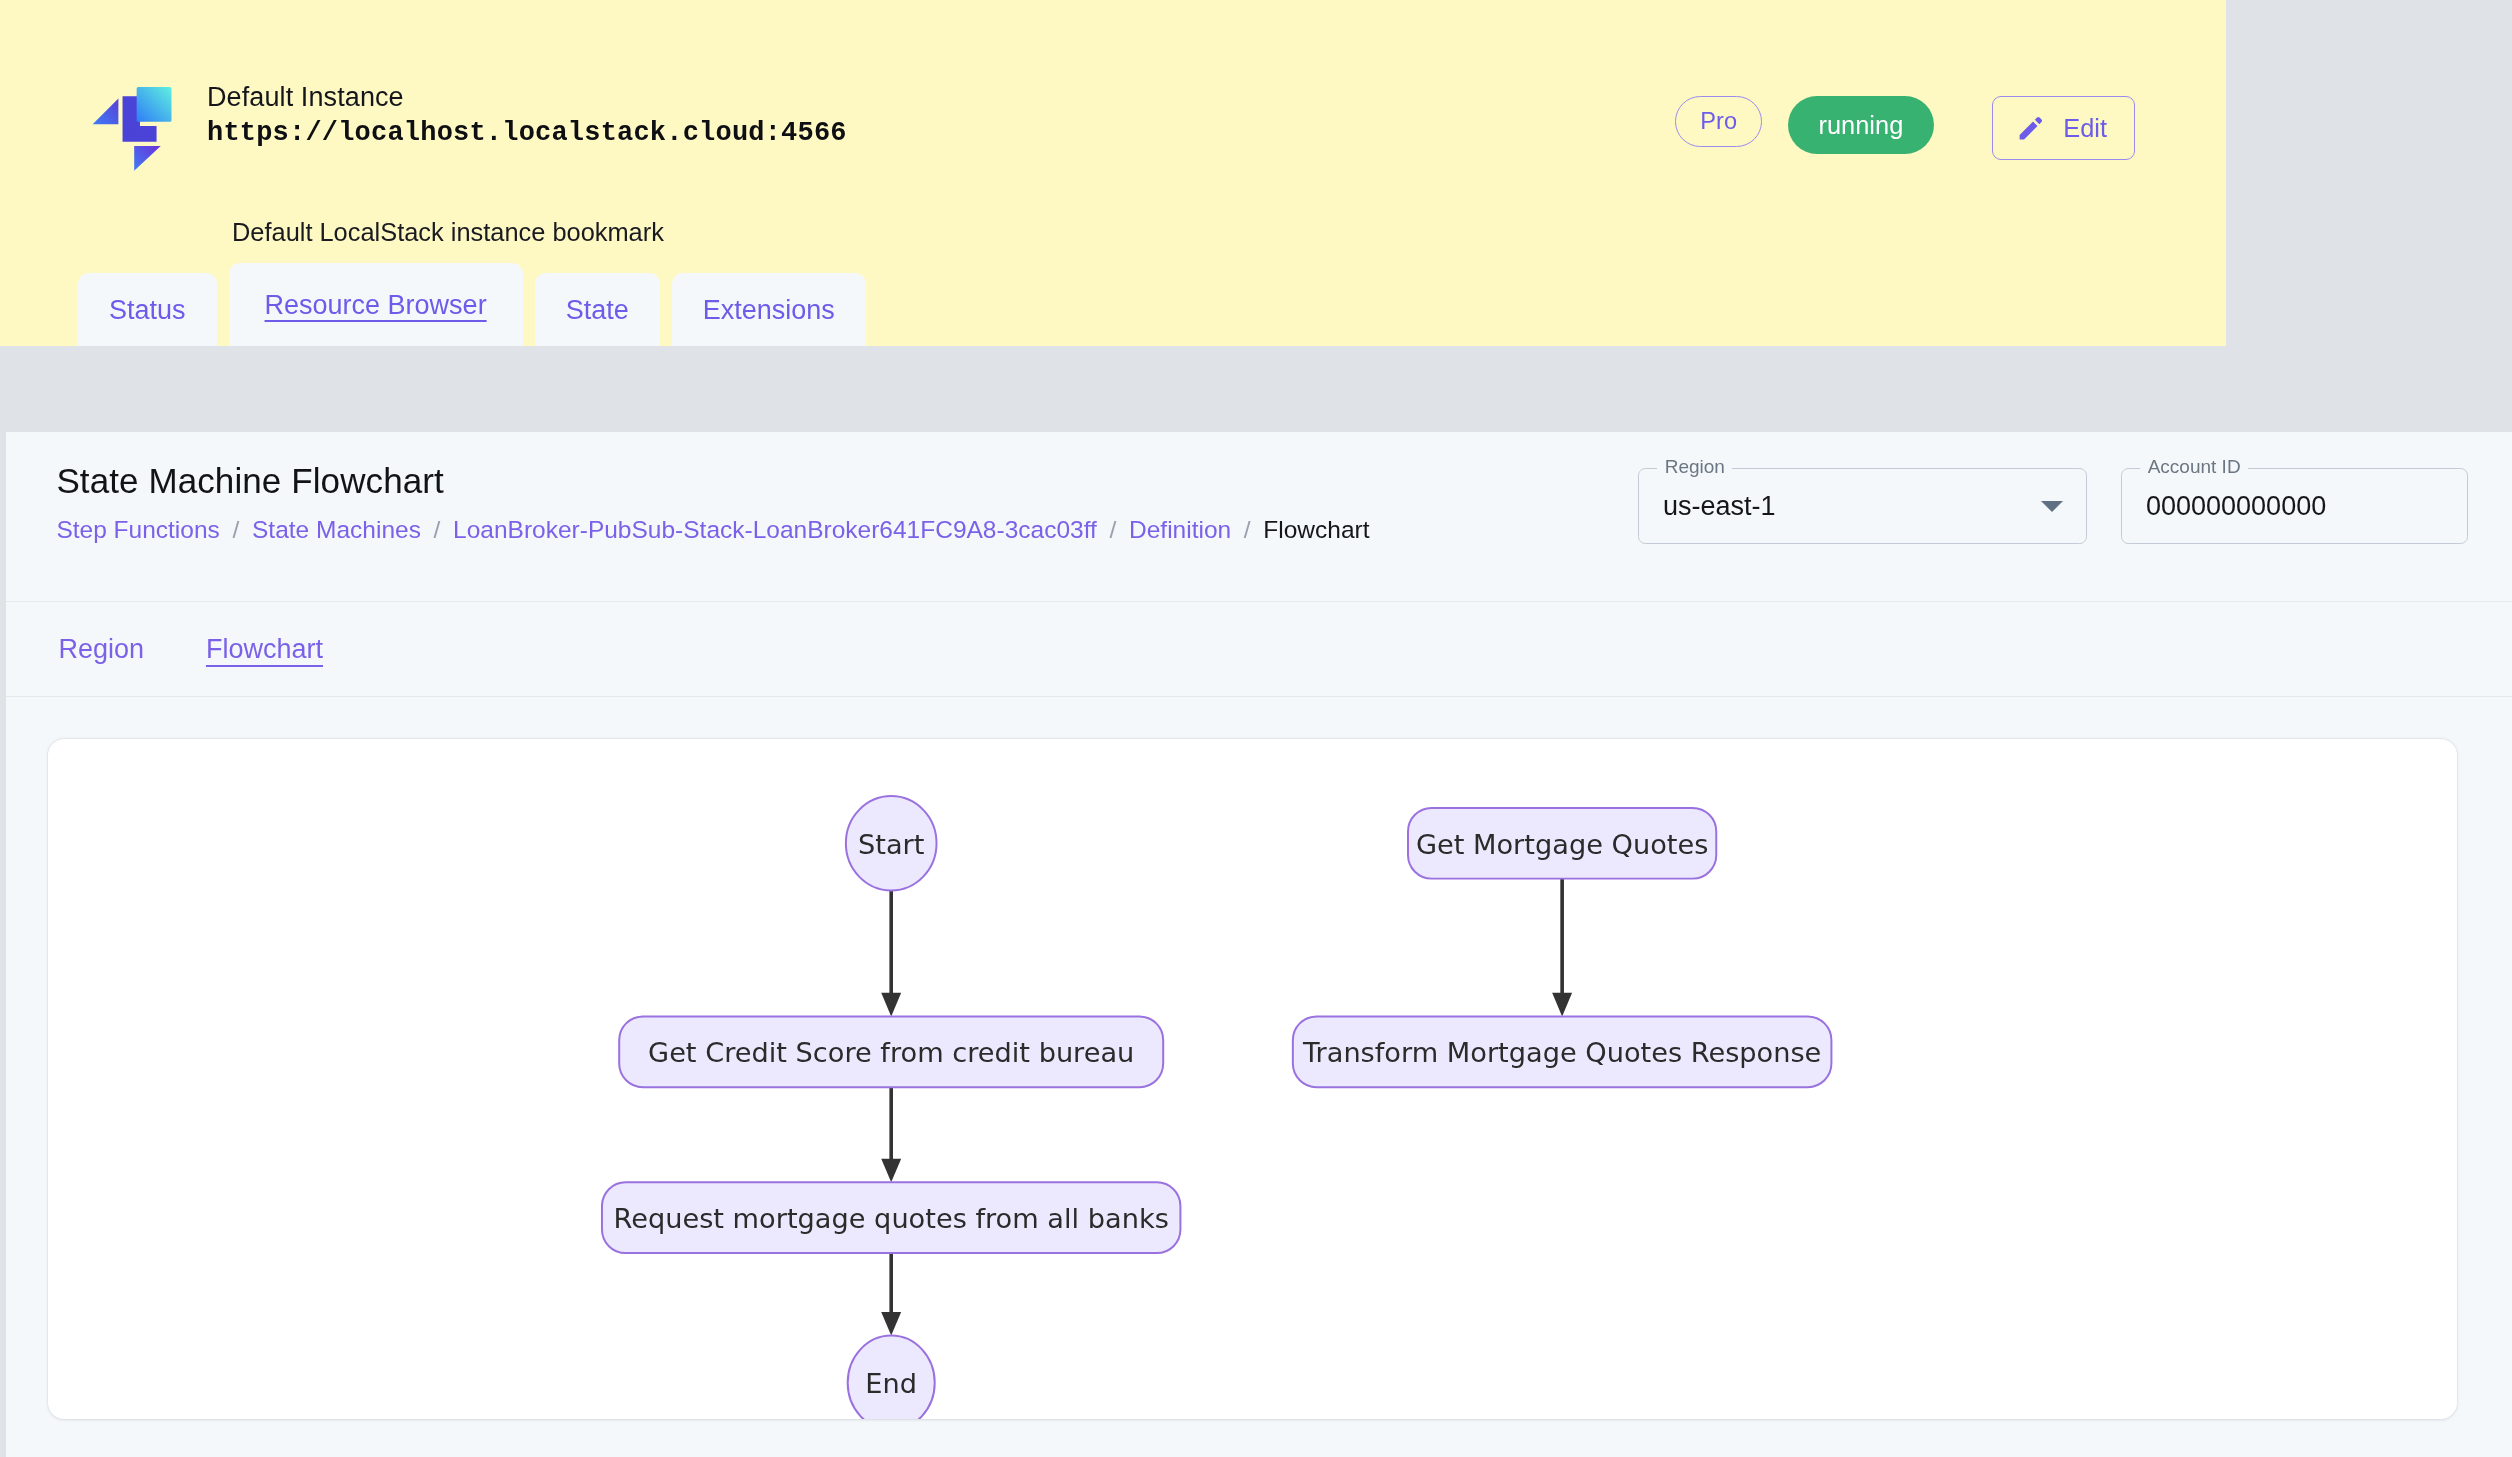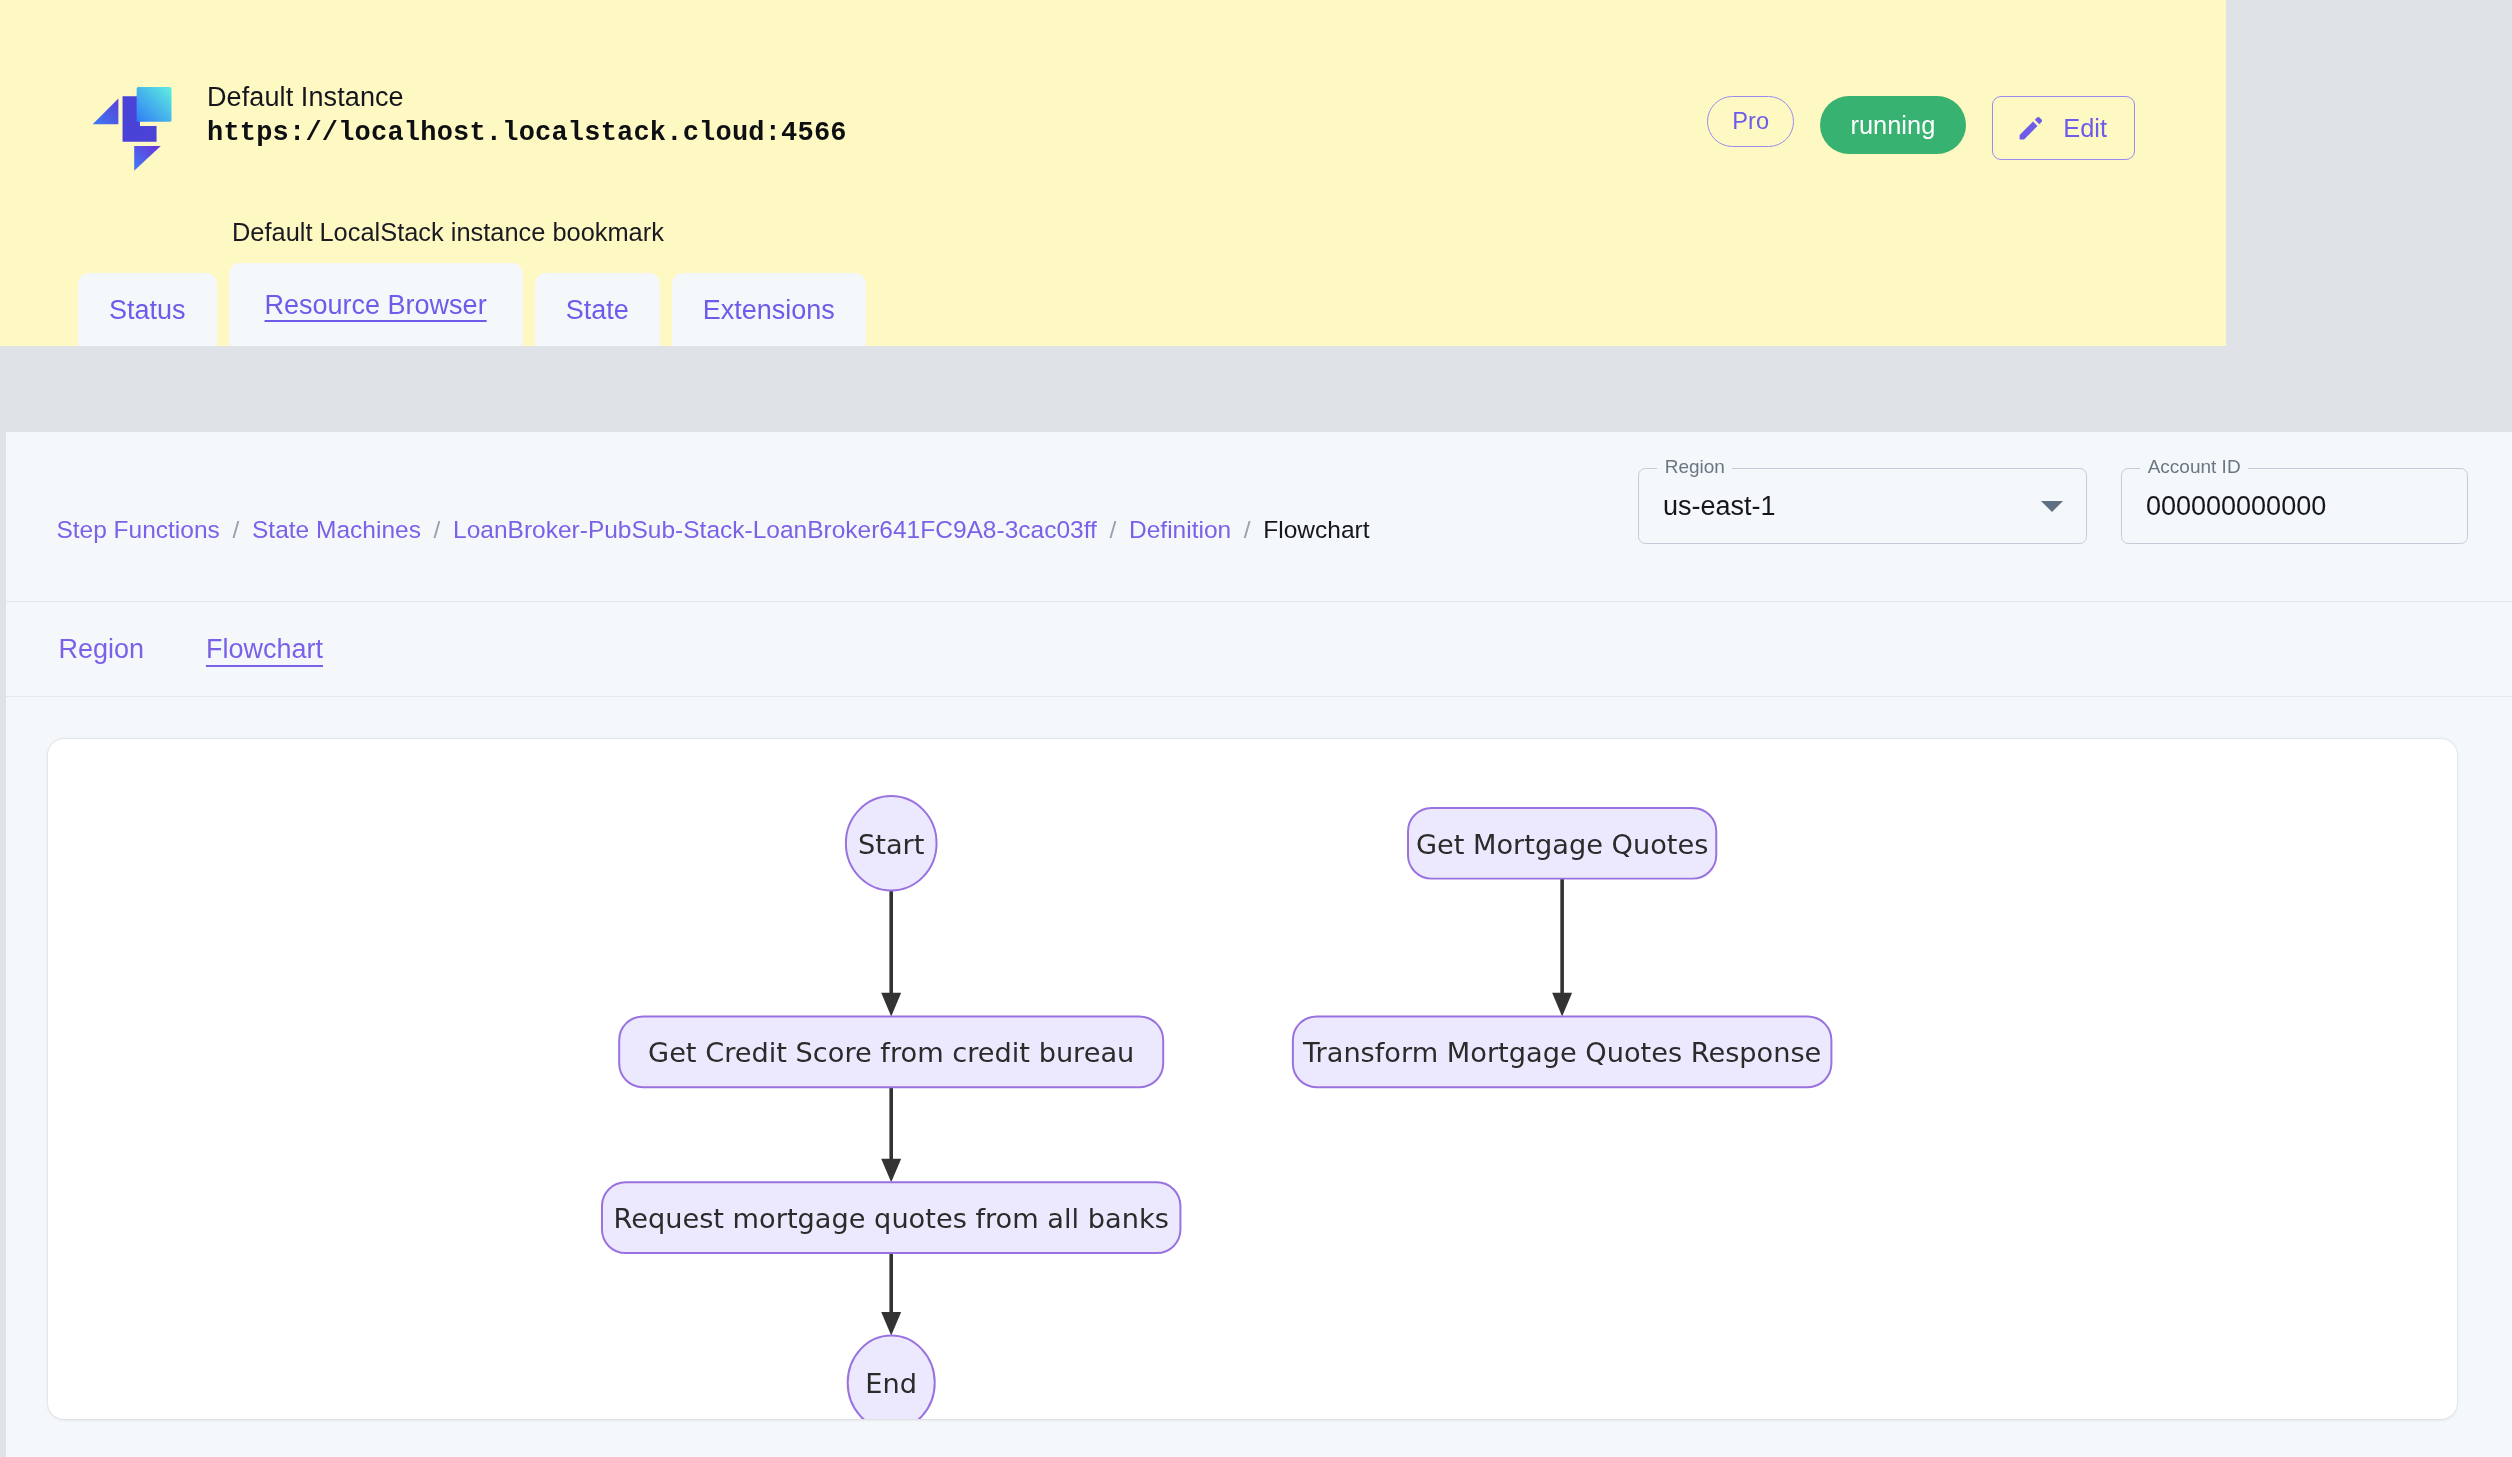--- a/index.html
+++ b/index.html
@@ -95,20 +95,21 @@
   .btn-edit {
     height: 64px;
     padding: 0 27px 0 23.6px;
     border: 1.5px solid #9b8bf0;
     border-radius: 9px;
     background: transparent;
     color: #6c5ce9;
     font-size: 25.4px;
     display: flex; align-items: center; gap: 18px;
     cursor: pointer;
+    margin-left: 32px;
   }
   .pencil-icon { width: 29px; height: 29px; display: block; }
 
   
   .tab-strip {
     position: absolute;
     left: 0; top: 346px;
     width: 2512px;
     height: 0;
   }
@@ -324,20 +325,21 @@
     <div class="tab">Status</div>
     <div class="tab active">Resource Browser</div>
     <div class="tab">State</div>
     <div class="tab">Extensions</div>
   </div>
 </div>
 
 <div class="content-panel">
 
   <div class="page-head">
+    <div class="page-title">State Machine Flowchart</div>
 
     <div class="breadcrumb">
       <span class="crumb-link">Step Functions</span>
       <span class="crumb-sep">/</span>
       <span class="crumb-link">State Machines</span>
       <span class="crumb-sep">/</span>
       <span class="crumb-link">LoanBroker-PubSub-Stack-LoanBroker641FC9A8-3cac03ff</span>
       <span class="crumb-sep">/</span>
       <span class="crumb-link">Definition</span>
       <span class="crumb-sep">/</span>

